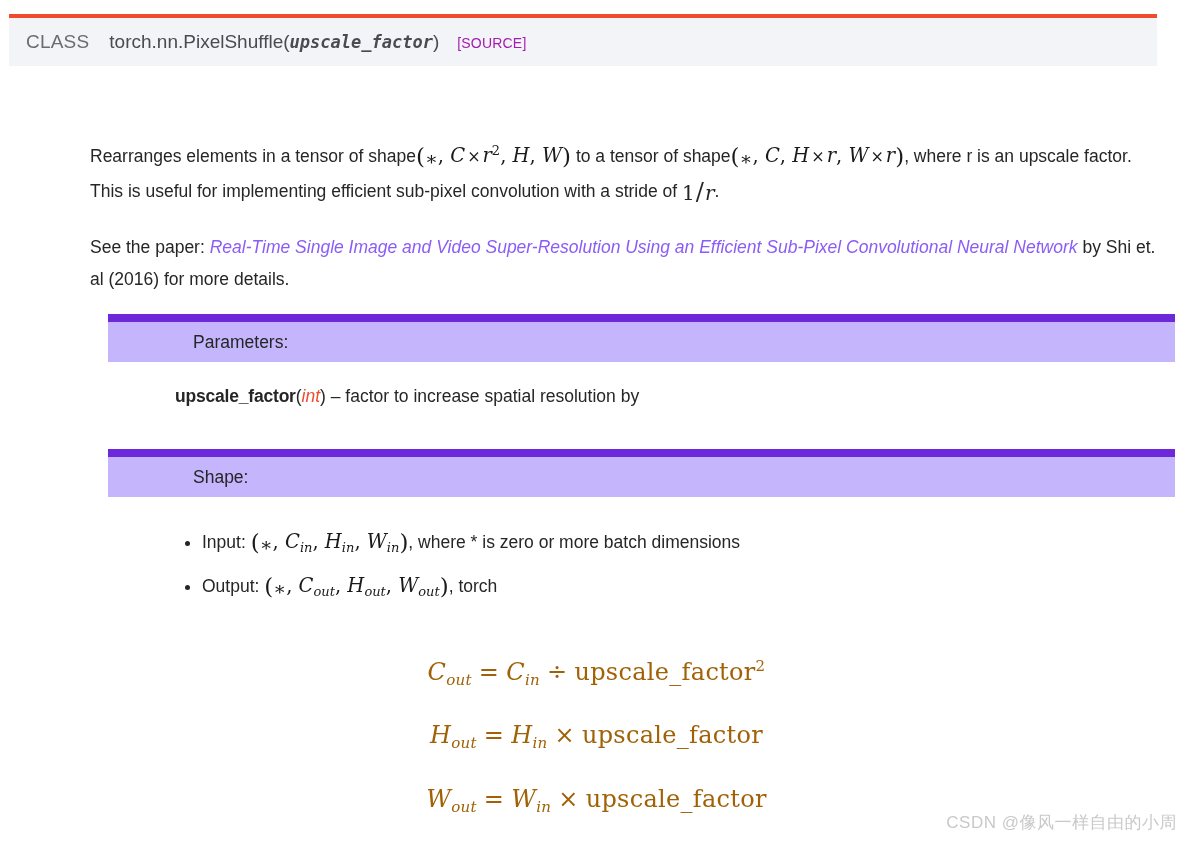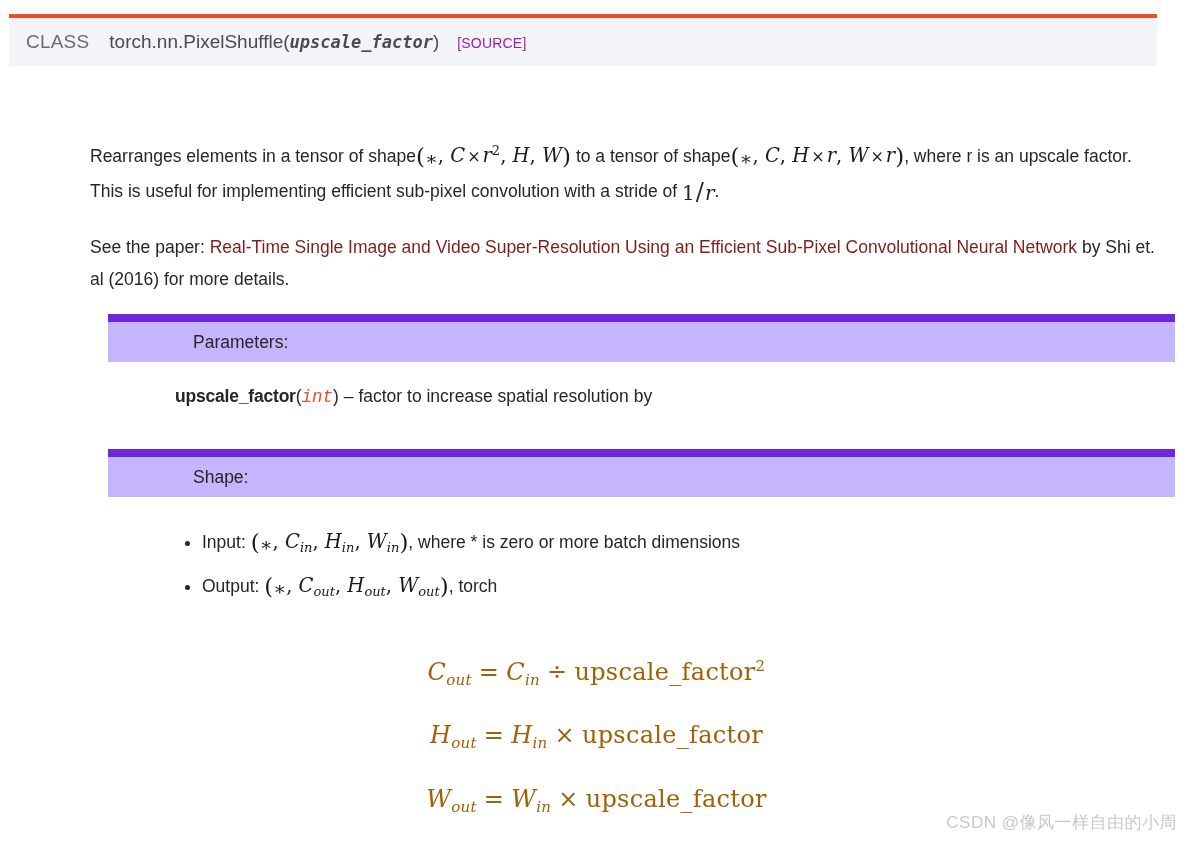--- a/index.html
+++ b/index.html
@@ -128,23 +128,24 @@
     position: relative;
     font-family: "DejaVu Serif", "Liberation Serif", serif;
     font-size: 20px;
     vertical-align: -3px;
   }
   .frac .num { font-style: normal; }
   .frac .slash { font-size: 24px; padding: 0 1px; }
   .frac .den { font-style: italic; }
 
   a.paper-link {
-    color: #7f1d1d;
+    color: #8b5cf6;
     text-decoration: none;
     cursor: pointer;
+    font-style: italic;
   }
 
   
   .field-box {
     position: absolute;
     left: 108px;
     width: 1067px;
     height: 48px;
     background: #c4b5fd;
     border-top: 8px solid #6d28d9;
@@ -170,21 +171,21 @@
     font-family: "Liberation Sans", sans-serif;
   }
   .param-name {
     font-weight: bold;
     font-family: "Liberation Sans", sans-serif;
     letter-spacing: -0.2px;
   }
   .type-int {
     color: #ee4c2c;
     font-style: italic;
-    font-family: Liberation Mono, monospace;
+    font-family: Liberation Sans, sans-serif;
   }
 
   
   .shape-list {
     position: absolute;
     left: 178px;
     top: 523px;
     margin: 0;
     padding: 0 0 0 24px;
     list-style: disc;

